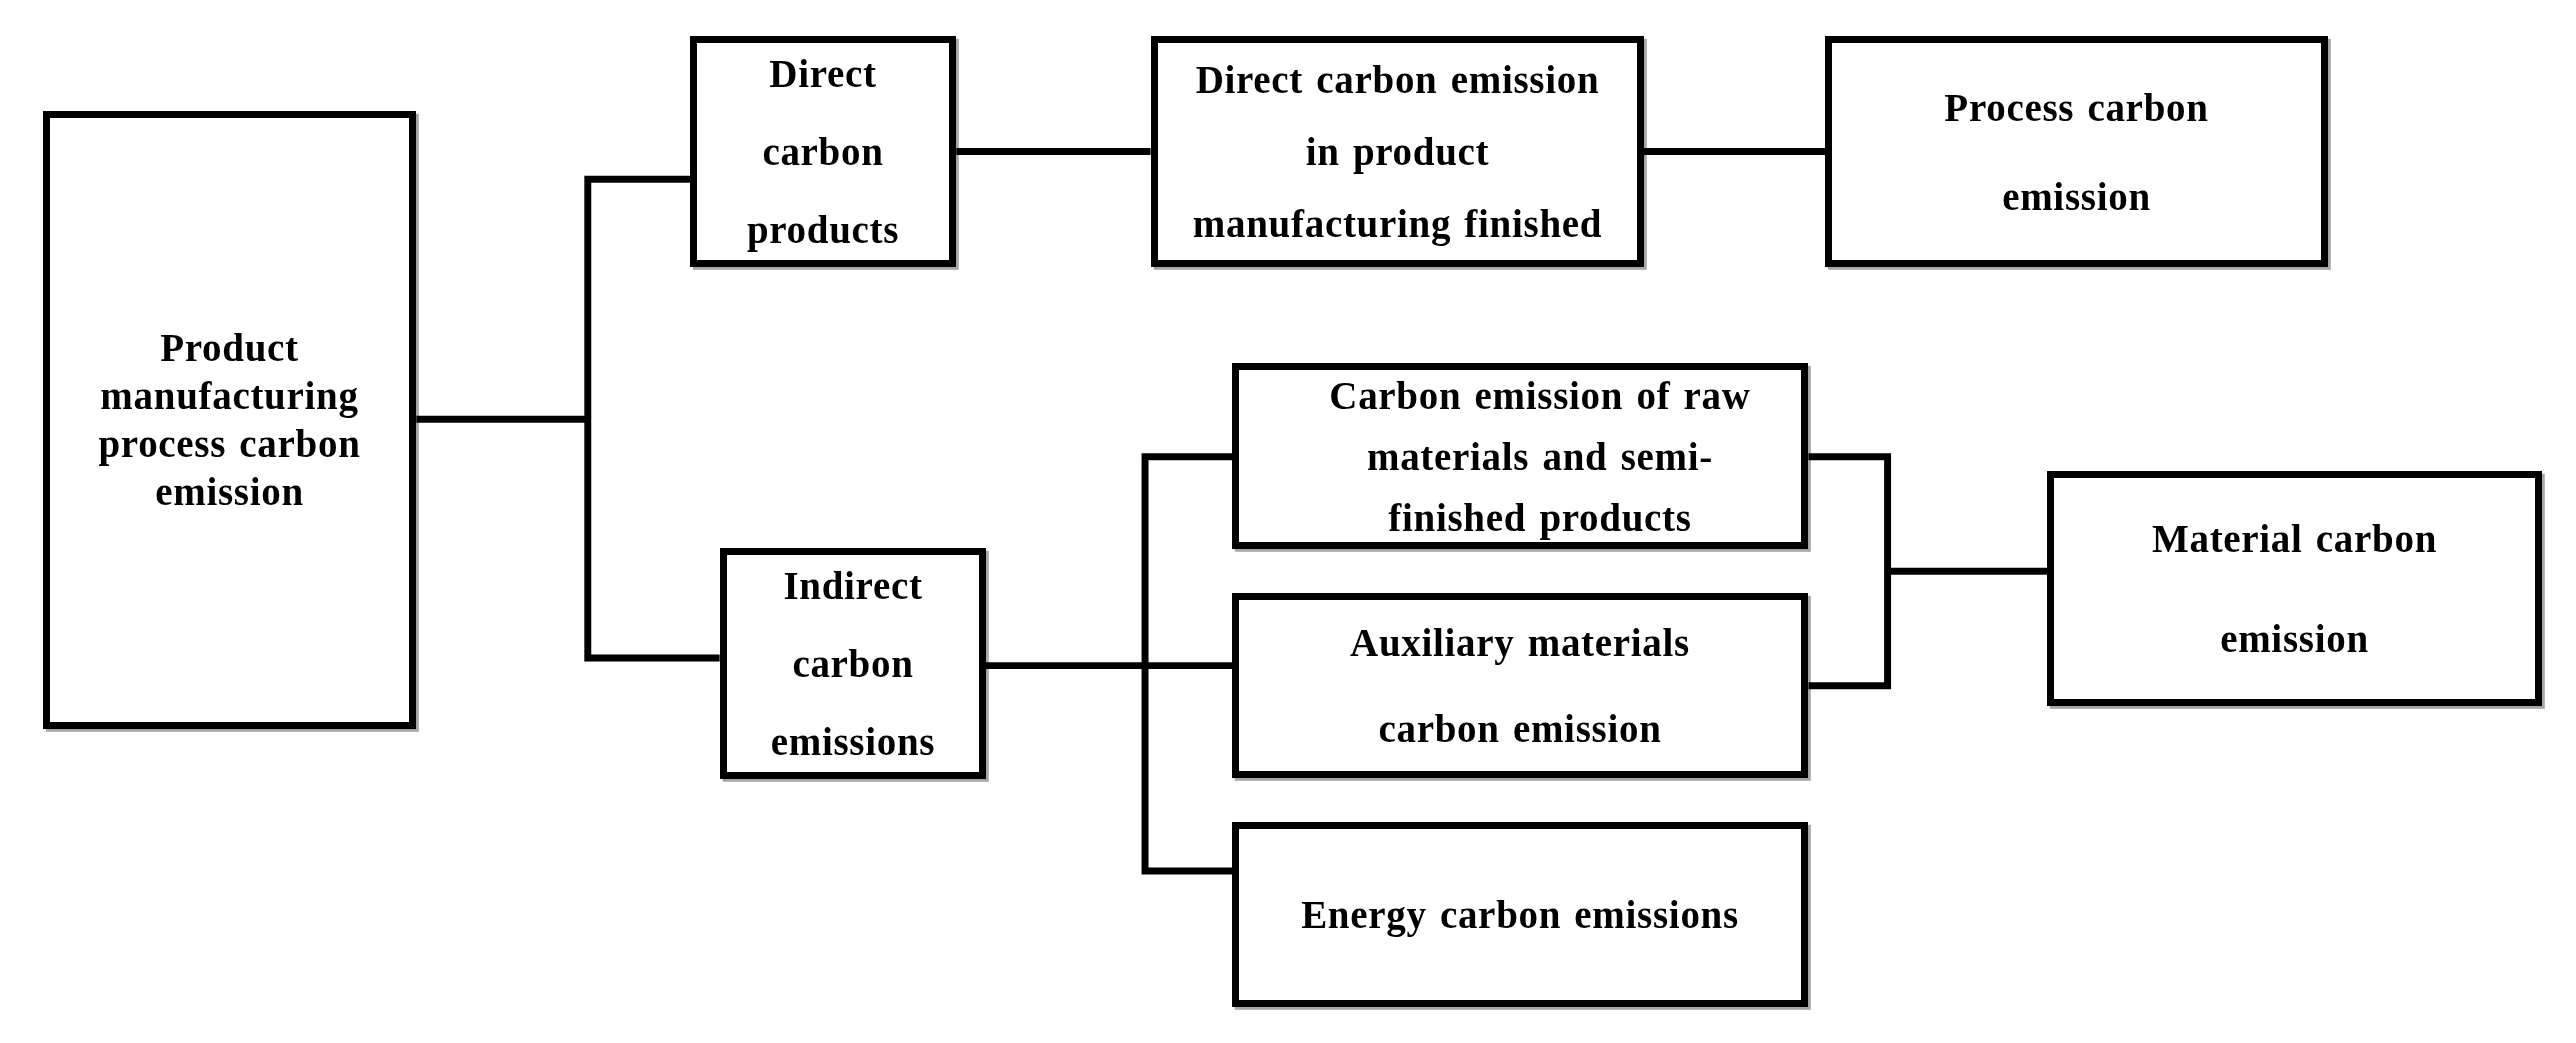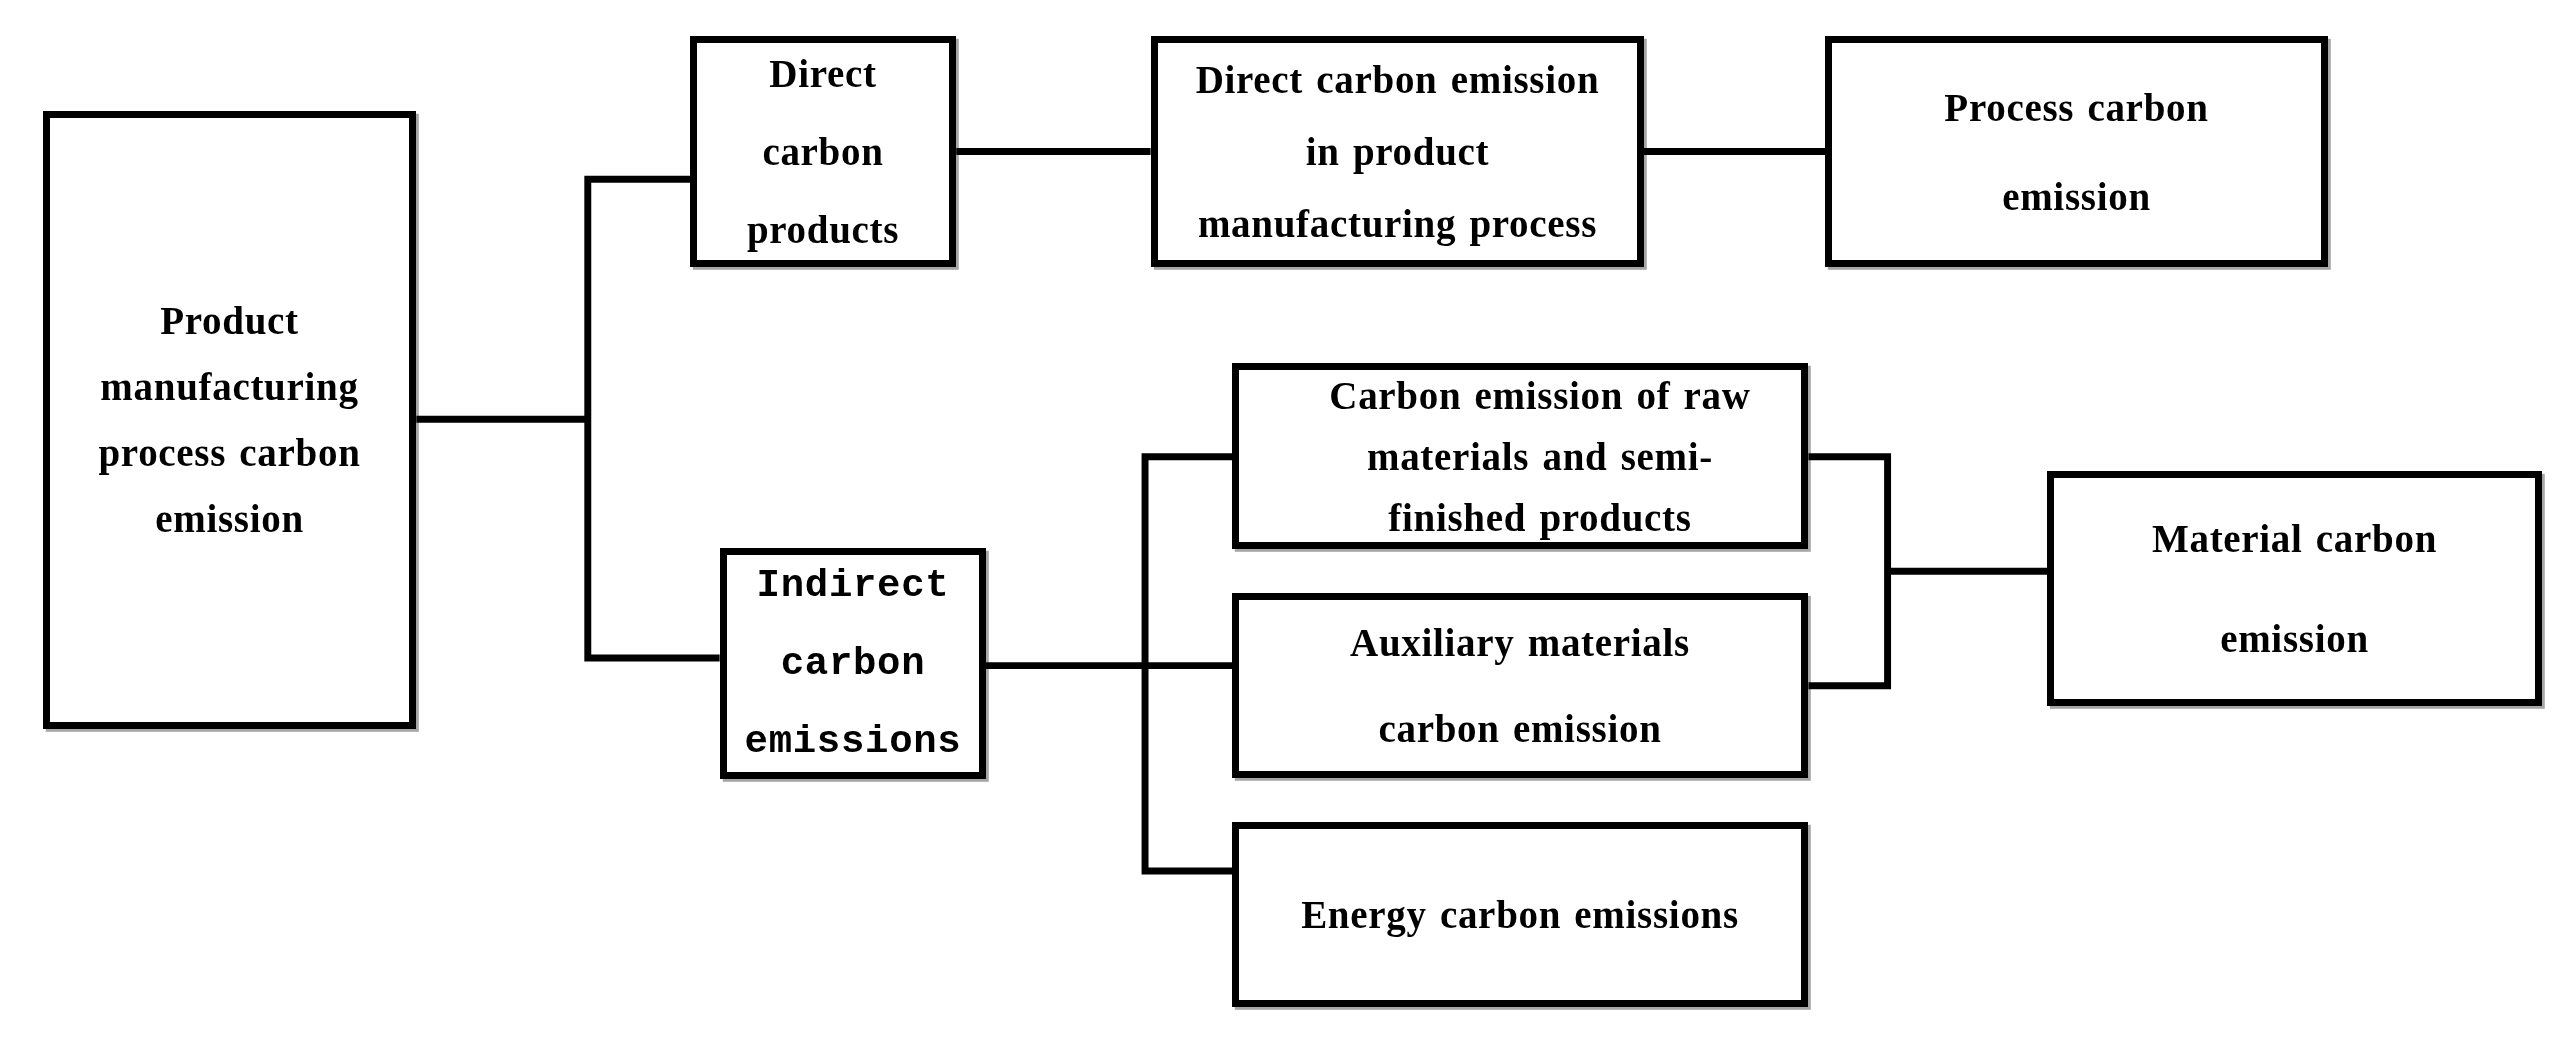--- a/index.html
+++ b/index.html
@@ -44,25 +44,25 @@
     letter-spacing: 0.7px;
     word-spacing: 2.8px;
     box-shadow: 2.8px 2.8px 0 rgba(0,0,0,0.35);
   }
   .node .label {
     white-space: pre-line;
     display: block;
     padding: 0 9.7px;
   }
   
-  .n-product   { left: 43px;   top: 111px;  width: 373px; height: 618px; line-height: 66px; }
+  .n-product   { left: 43px;   top: 111px;  width: 373px; height: 618px; line-height: 48px; }
   .n-direct    { left: 690px;  top: 36px;   width: 266px; height: 231px; line-height: 78px; }
   .n-dce       { left: 1151px; top: 36px;   width: 493px; height: 231px; line-height: 72px; }
   .n-process   { left: 1825px; top: 36px;   width: 503px; height: 231px; line-height: 89px; }
-  .n-indirect  { left: 720px; top: 548px;  width: 266px; height: 231px; line-height: 78px; font-family: Liberation Mono, monospace; }
+  .n-indirect  { left: 720px; top: 548px;  width: 266px; height: 231px; line-height: 78px; }
   .n-raw       { left: 1232px; top: 363px;  width: 576px; height: 186px; line-height: 61px; padding-left: 40px; }
   .n-aux       { left: 1232px; top: 593px;  width: 576px; height: 185px; line-height: 86px; }
   .n-energy    { left: 1232px; top: 822px; width: 576px; height: 185px; line-height: 56px; }
   .n-material  { left: 2047px; top: 471px;  width: 495px; height: 235px; line-height: 100px; }
 </style>
 </head>
 <body>
 
 <div class="canvas">
 
@@ -86,21 +86,21 @@
 
   <div class="node n-direct">
     <span class="label">Direct
 carbon
 products</span>
   </div>
 
   <div class="node n-dce">
     <span class="label">Direct carbon emission
 in product
-manufacturing process</span>
+manufacturing finished</span>
   </div>
 
   <div class="node n-process">
     <span class="label">Process carbon
 emission</span>
   </div>
 
   <div class="node n-indirect">
     <span class="label">Indirect
 carbon

